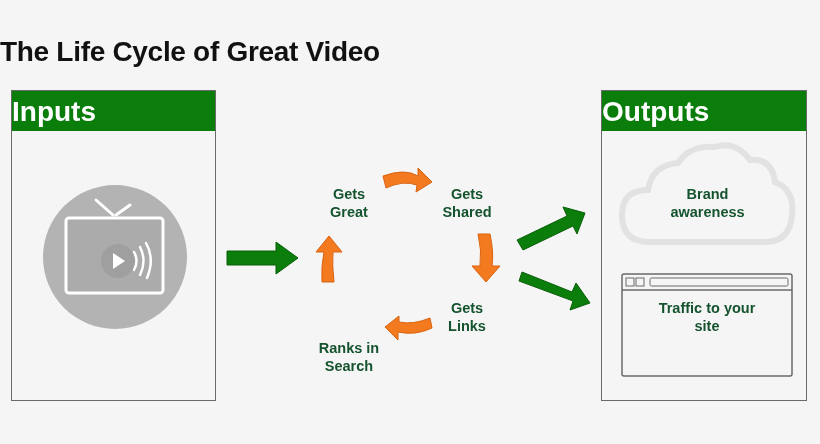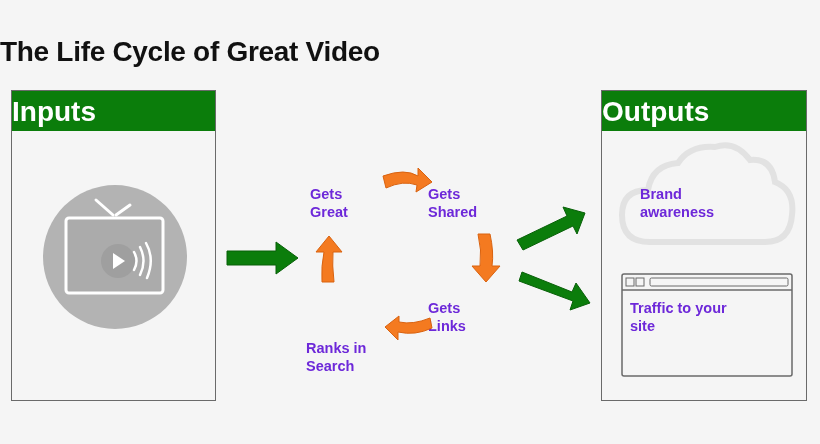--- a/index.html
+++ b/index.html
@@ -2,21 +2,21 @@
 <html><head>
 <meta charset="utf-8">
 <style>
   html, body { margin:0; padding:0; }
   body { width:820px; height:444px; background:#f5f5f5; position:relative; overflow:hidden; font-family:"Liberation Sans", "DejaVu Sans", sans-serif; color:#111; }
   .title { position:absolute; left:0; width:808px; top:36px; font-size:28px; font-weight:bold; letter-spacing:-0.3px; }
   .panel { position:absolute; top:90px; width:205px; height:311px; border:1.5px solid #6a6a6a; box-sizing:border-box; background:#f5f5f5; }
   .panel .hdr { height:40px; background:#0b7d0b; color:#fff; font-size:28px; font-weight:bold; line-height:42px; }
   #inputs { left:11px; }
   #outputs { left:601px; width:206px; }
-  .lbl { position:absolute; font-size:14.5px; font-weight:bold; line-height:18px; color:#6d28d9; }
+  .lbl { position:absolute; text-align:center; font-size:14.5px; font-weight:bold; line-height:18px; color:#14532d; }
   svg { position:absolute; overflow:visible; }
 </style>
 </head>
 <body>
 
 <div class="title">The Life Cycle of Great Video</div>
 
 <div class="panel" id="inputs">
   <div class="hdr">Inputs</div>
 </div>

